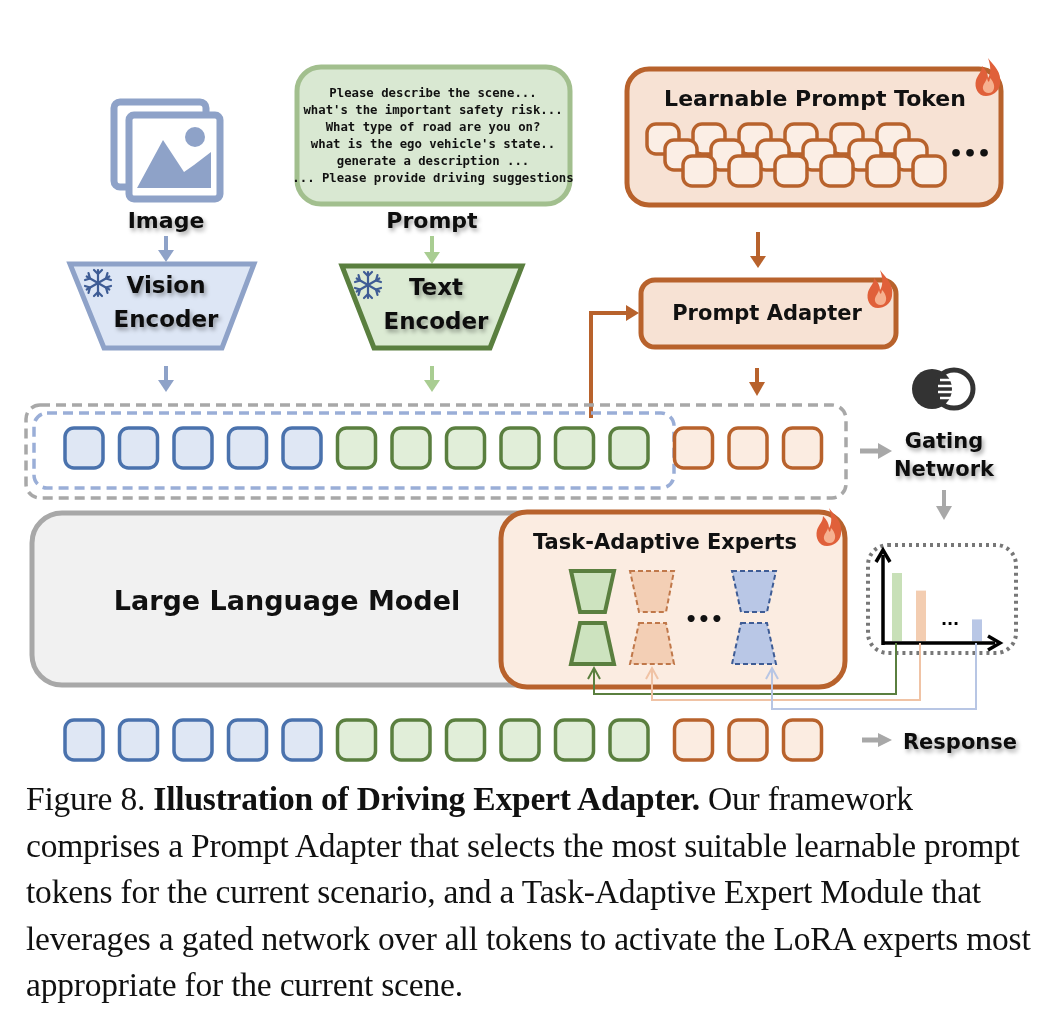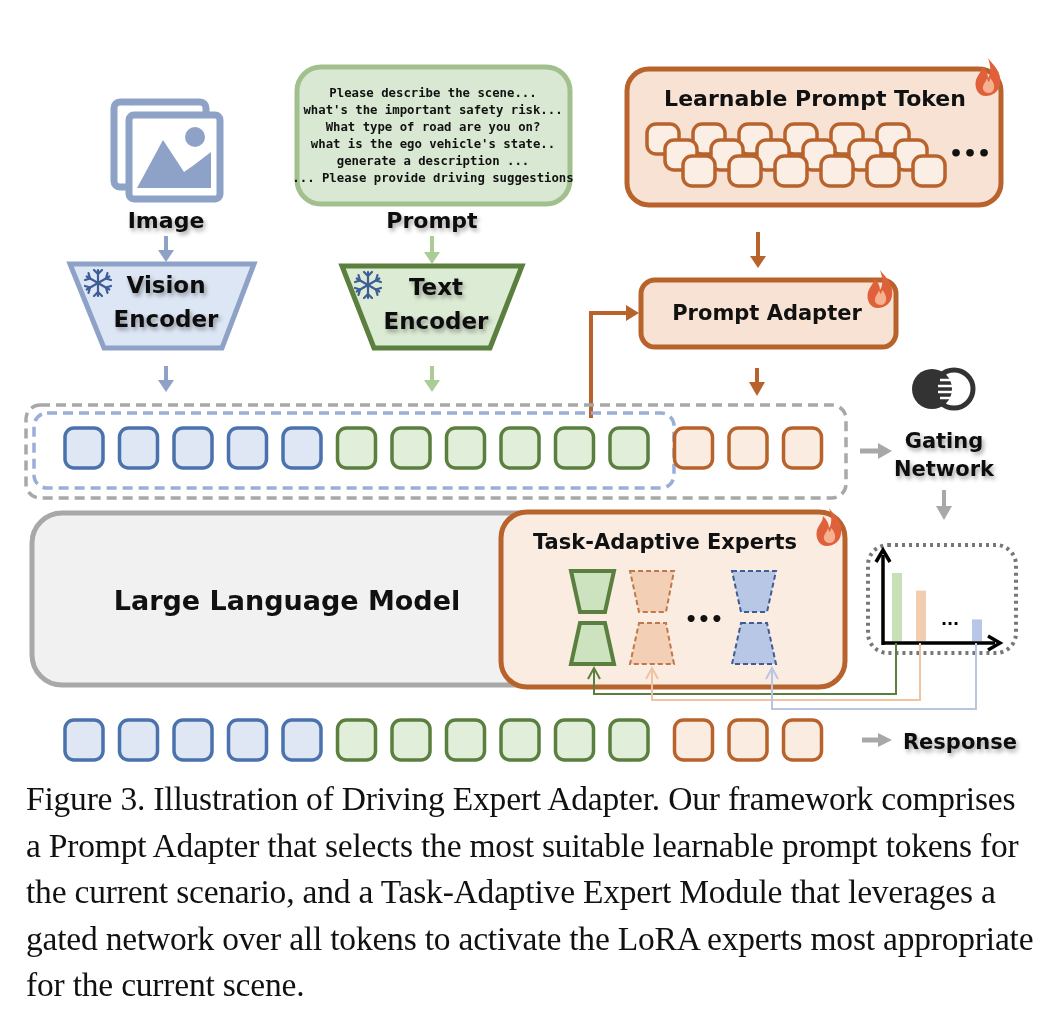--- a/index.html
+++ b/index.html
@@ -4,21 +4,21 @@
 <style>
   html, body { margin: 0; padding: 0; background: #ffffff; }
   body { width: 1056px; height: 1017px; position: relative; overflow: hidden; }
   #fig { position: absolute; left: 0; top: 0; width: 1056px; height: 770px; }
   .hand { font-family: "DejaVu Sans", sans-serif; font-weight: bold; fill: #111; }
   .caption {
     position: absolute; left: 26px; top: 776px; width: 1010px;
     font-family: "Liberation Serif", serif; font-size: 33.5px; line-height: 46.5px;
     color: #111; letter-spacing: -0.2px;
   }
-  .caption b { font-weight: normal; }
+  .caption b { font-weight: bold; }
 </style>
 </head>
 <body>
 
 <svg id="fig" viewBox="0 0 1056 770" xmlns="http://www.w3.org/2000/svg">
   <defs>
     <filter id="shadow" x="-10%" y="-10%" width="130%" height="140%">
       <feDropShadow dx="2" dy="3" stdDeviation="2" flood-color="#000" flood-opacity="0.35"></feDropShadow>
     </filter>
     <marker id="arrGray" markerWidth="8" markerHeight="8" refX="6" refY="4" orient="auto" markerUnits="userSpaceOnUse">
@@ -238,13 +238,13 @@
       <rect x="729" y="720" width="38" height="40" rx="9" fill="#fbece1" stroke="#b8622c" stroke-width="3.5"></rect>
       <rect x="783.5" y="720" width="38" height="40" rx="9" fill="#fbece1" stroke="#b8622c" stroke-width="3.5"></rect>
     </g>
   <g>
     <line x1="862" y1="740" x2="880" y2="740" stroke="#a8a8a8" stroke-width="5"></line>
     <path d="M878,733 L892,740 L878,747 z" fill="#a8a8a8"></path>
   </g>
   <text class="hand" x="960" y="749" font-size="21" text-anchor="middle" filter="url(#shadow)">Response</text>
 </svg>
 
-<div class="caption"><span>Figure 3. </span><b>Illustration of Driving Expert Adapter.</b><span> Our framework comprises a Prompt Adapter that selects the most suitable learnable prompt tokens for the current scenario, and a Task-Adaptive Expert Module that leverages a gated network over all tokens to activate the LoRA experts most appropriate for the current scene.</span></div>
+<div class="caption"><span>Figure 8. </span><b>Illustration of Driving Expert Adapter.</b><span> Our framework comprises a Prompt Adapter that selects the most suitable learnable prompt tokens for the current scenario, and a Task-Adaptive Expert Module that leverages a gated network over all tokens to activate the LoRA experts most appropriate for the current scene.</span></div>
 
 </body></html>

